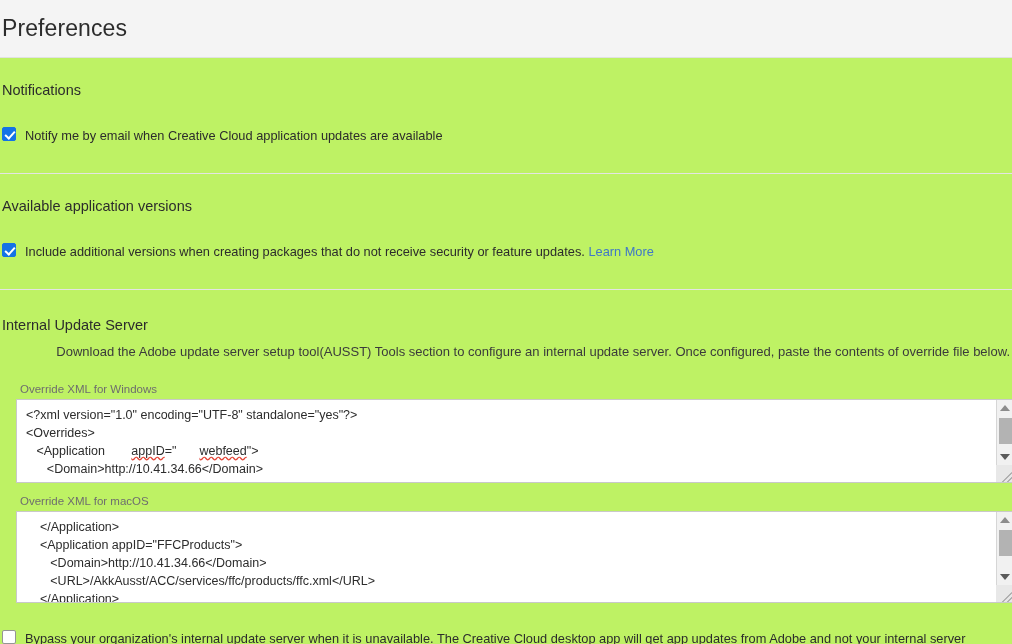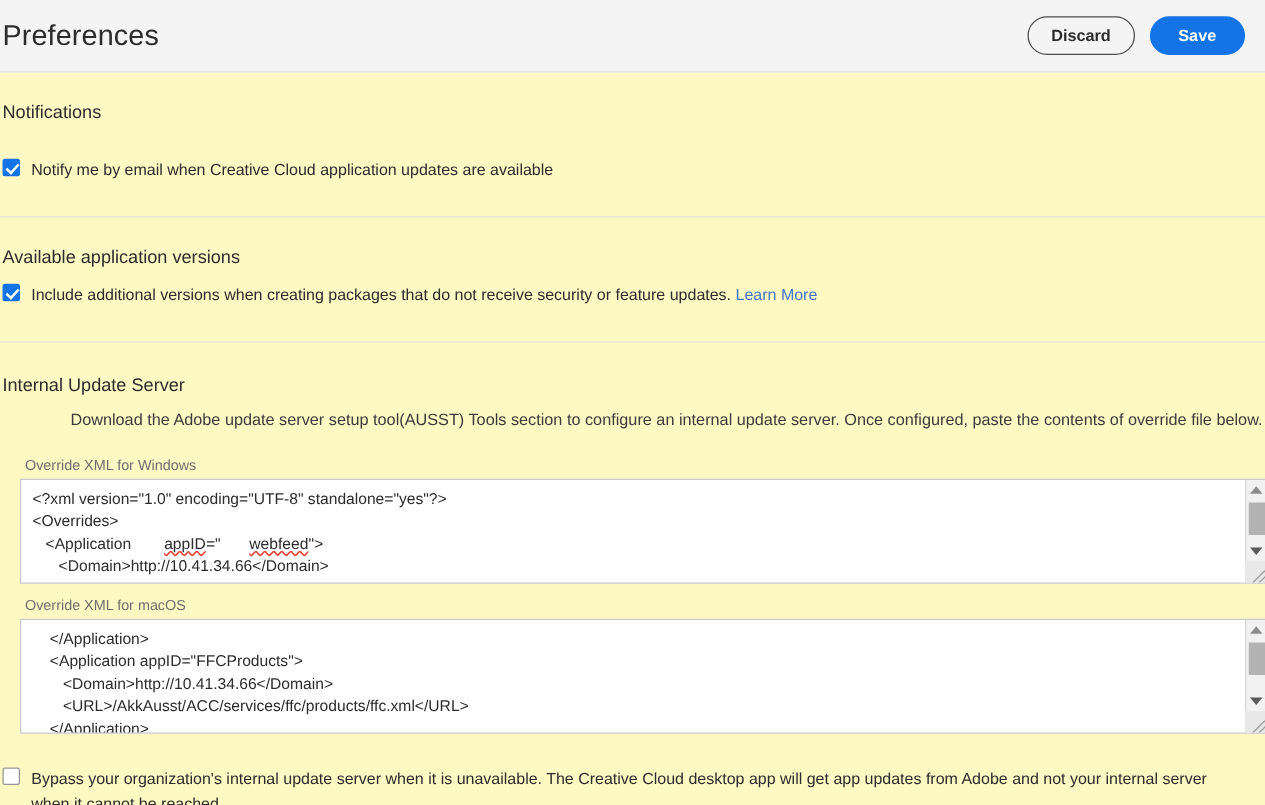--- a/index.html
+++ b/index.html
@@ -4,21 +4,21 @@
 <style>
   * { box-sizing: border-box; }
   html, body {
     margin: 0; padding: 0;
     width: 1012px; height: 644px;
     background: #f4f4f4;
     font-family: "Liberation Sans", sans-serif;
     color: #2c2c2c;
     overflow: hidden;
   }
-  .page { width: 1012px; height: 644px; position: relative; background: #fef9c3; }
+  .page { width: 1012px; height: 644px; position: relative; background: #bef264; }
 
   
   .header {
     height: 58px;
     display: flex;
     align-items: center;
     justify-content: space-between;
     padding: 0 16px 0 0;
     border-bottom: 1px solid #e1e1e1;
     background: #f4f4f4;
@@ -195,38 +195,34 @@
   .g2 { width: 10px; right: -1px; bottom: 1px; }
   .g3 { width: 6px;  right: -1px; bottom: -2px; }
 </style>
 </head>
 <body>
 
 <div class="page">
 
   <div class="header">
     <div class="page-title">Preferences</div>
-    <div class="header-actions">
-      <div class="btn btn-secondary">Discard</div>
-      <div class="btn btn-primary">Save</div>
-    </div>
   </div>
 
   <div class="section" style="padding-top:24px;">
     <div class="section-title">Notifications</div>
     <div class="check-row" style="margin-top:28px;">
       <span class="cbox checked"></span>
       <span class="check-label">Notify me by email when Creative Cloud application updates are available</span>
     </div>
   </div>
   <div class="divider" style="margin-top:27px;"></div>
 
   <div class="section" style="padding-top:24px;">
     <div class="section-title">Available application versions</div>
-    <div class="check-row" style="margin-top:12px;">
+    <div class="check-row" style="margin-top:28px;">
       <span class="cbox checked"></span>
       <span class="check-label">
         <span>Include additional versions when creating packages that do not receive security or feature updates.</span>
         <span class="link">Learn More</span>
       </span>
     </div>
   </div>
   <div class="divider" style="margin-top:27px;"></div>
 
   <div class="section" style="padding-top:27px;">

